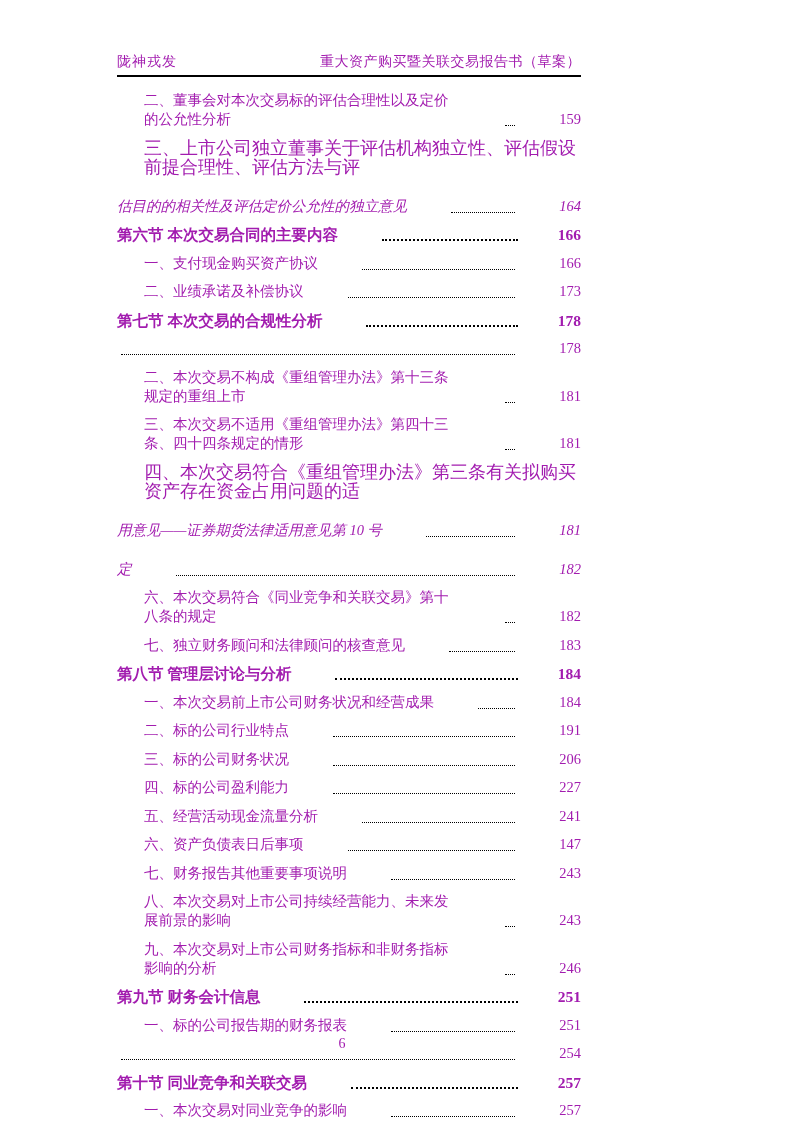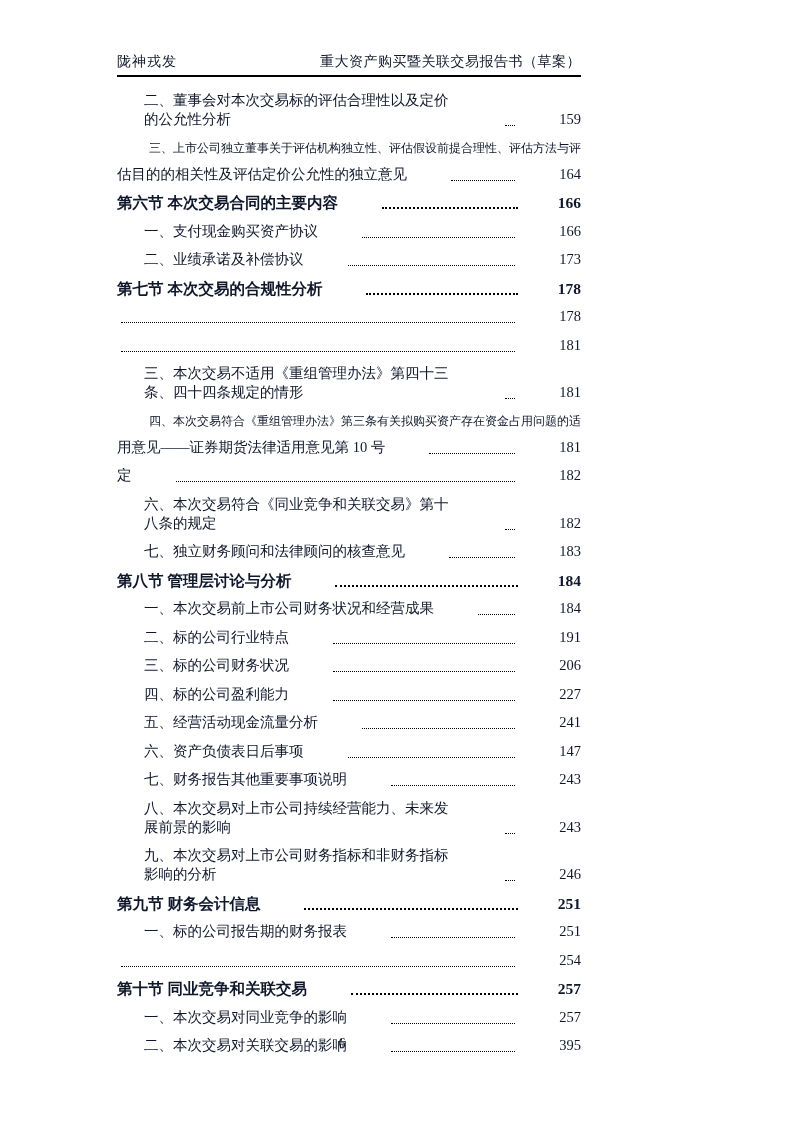--- a/index.html
+++ b/index.html
@@ -5,21 +5,21 @@
   html, body {
     margin: 0;
     padding: 0;
     background: #ffffff;
   }
   .page {
     position: relative;
     width: 684px;
     height: 1122px;
     background: #ffffff;
-    color: #0f172a;
+    color: #a21caf;
     font-family: "Liberation Serif", "DejaVu Serif", serif;
     box-sizing: border-box;
     padding: 52px 103px 0 117px;
     overflow: hidden;
   }
   .page-header {
     display: flex;
     justify-content: space-between;
     align-items: flex-end;
     font-size: 14px;
@@ -35,25 +35,24 @@
   }
   .toc-entry { margin-top: 9.5px; }
   .toc-line {
     display: flex;
     align-items: flex-end;
     font-size: 14.5px;
     line-height: 19px;
     gap: 40px;
   }
   .toc-firstline {
-    font-size: 12px;
+    font-size: 18px;
     line-height: 19px;
-    text-align: right;
-  }
-  .toc-entry .wrap-2 { margin-top: 7px; }
+  }
+  .toc-entry .wrap-2 { margin-top: 20px; font-style: italic; }
   .indent { padding-left: 27px; }
 
   .dots {
     flex: 1 1 auto;
     border-bottom: 1.7px dotted #000000;
     margin: 0 4px 3px 4px;
     min-width: 10px;
   }
   .pageref {
     flex: 0 0 auto;
@@ -134,20 +133,21 @@
         </div>
       </div>
       <div class="toc-entry sub">
         <div class="toc-line">
           <span class="dots"></span>
           <span class="pageref">178</span>
         </div>
       </div>
       <div class="toc-entry sub">
         <div class="toc-line">
+          <span class="indent">二、本次交易不构成《重组管理办法》第十三条规定的重组上市</span>
           <span class="dots"></span>
           <span class="pageref">181</span>
         </div>
       </div>
       <div class="toc-entry sub">
         <div class="toc-line">
           <span class="indent">三、本次交易不适用《重组管理办法》第四十三条、四十四条规定的情形</span>
           <span class="dots"></span>
           <span class="pageref">181</span>
         </div>

